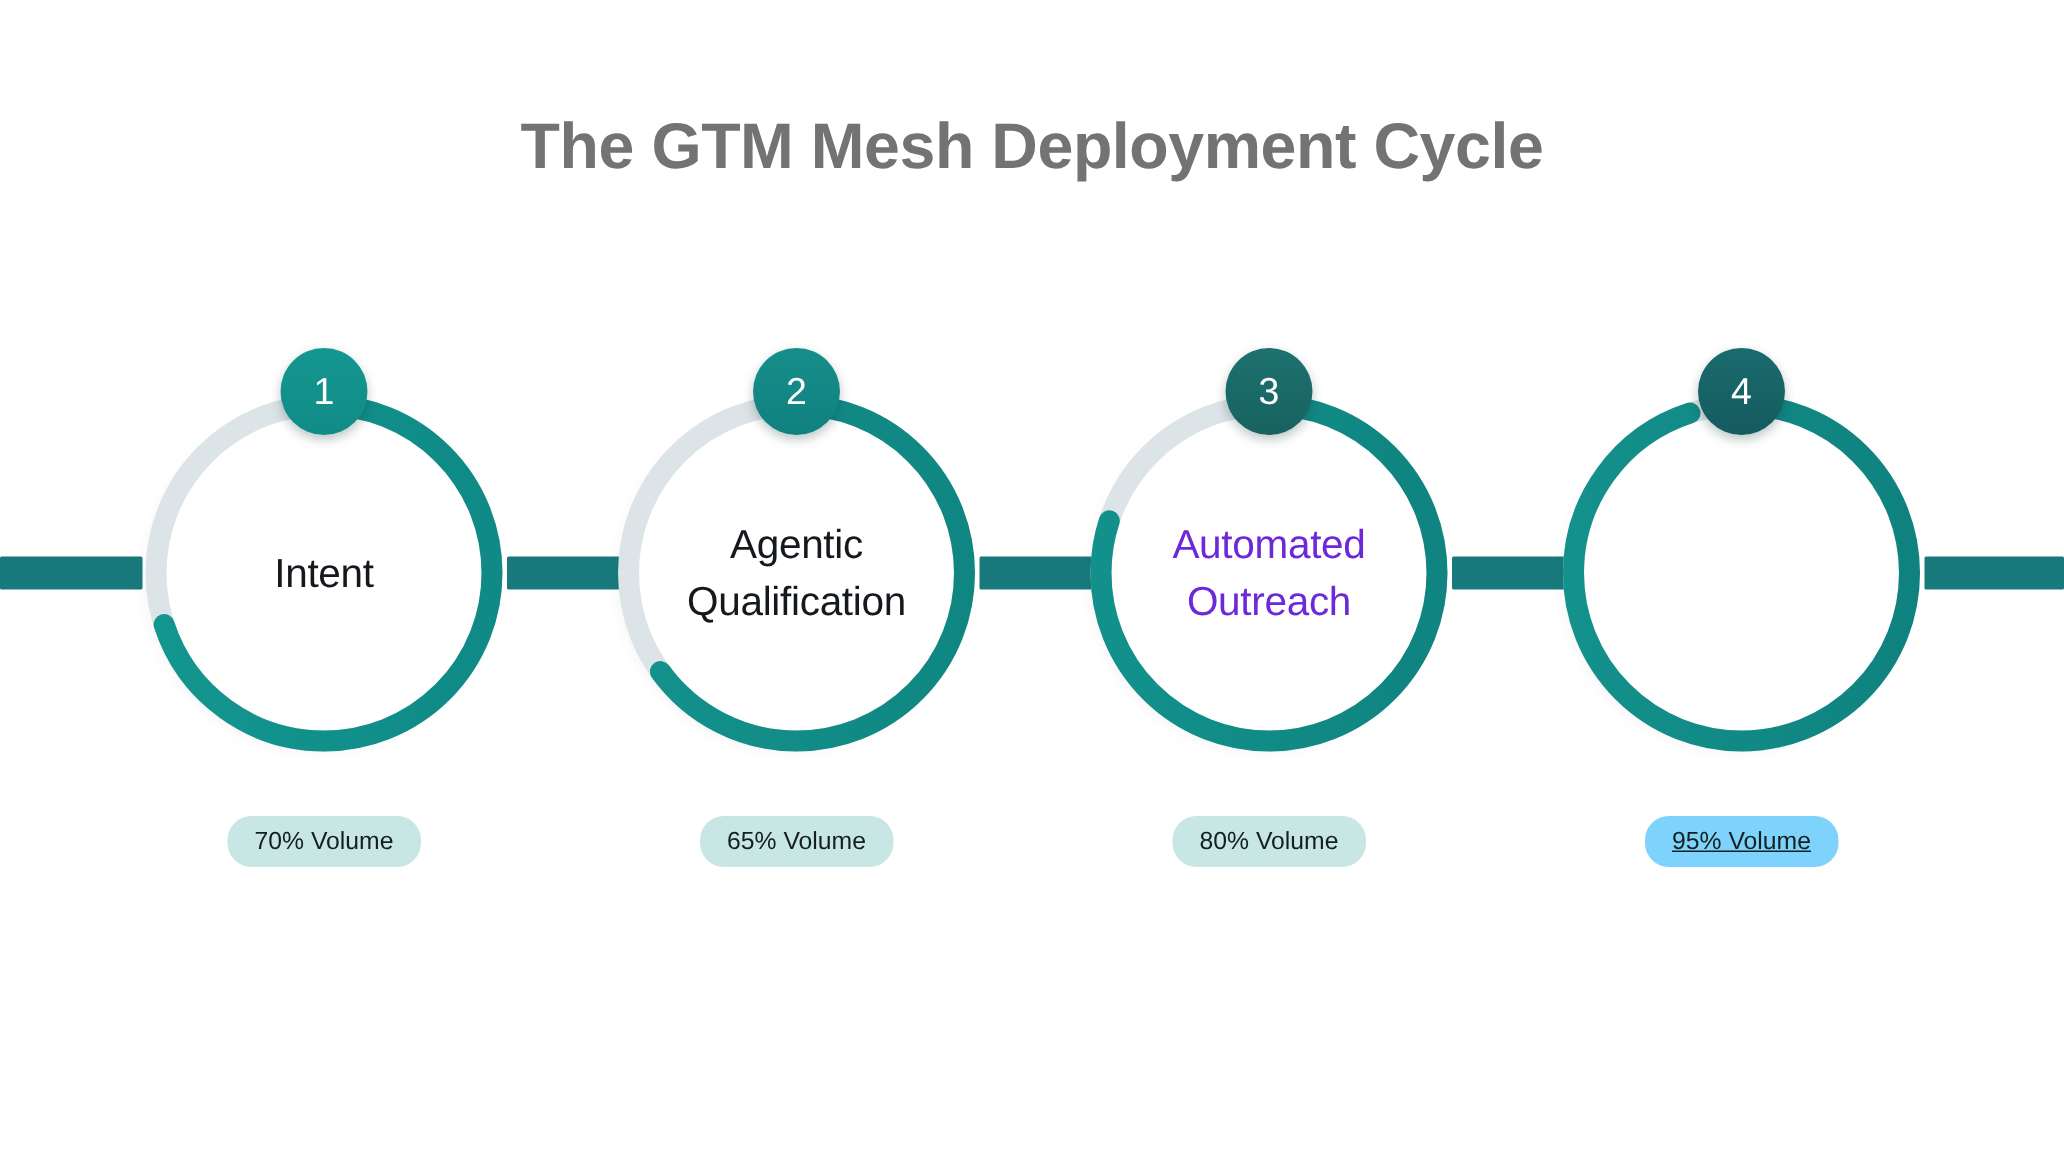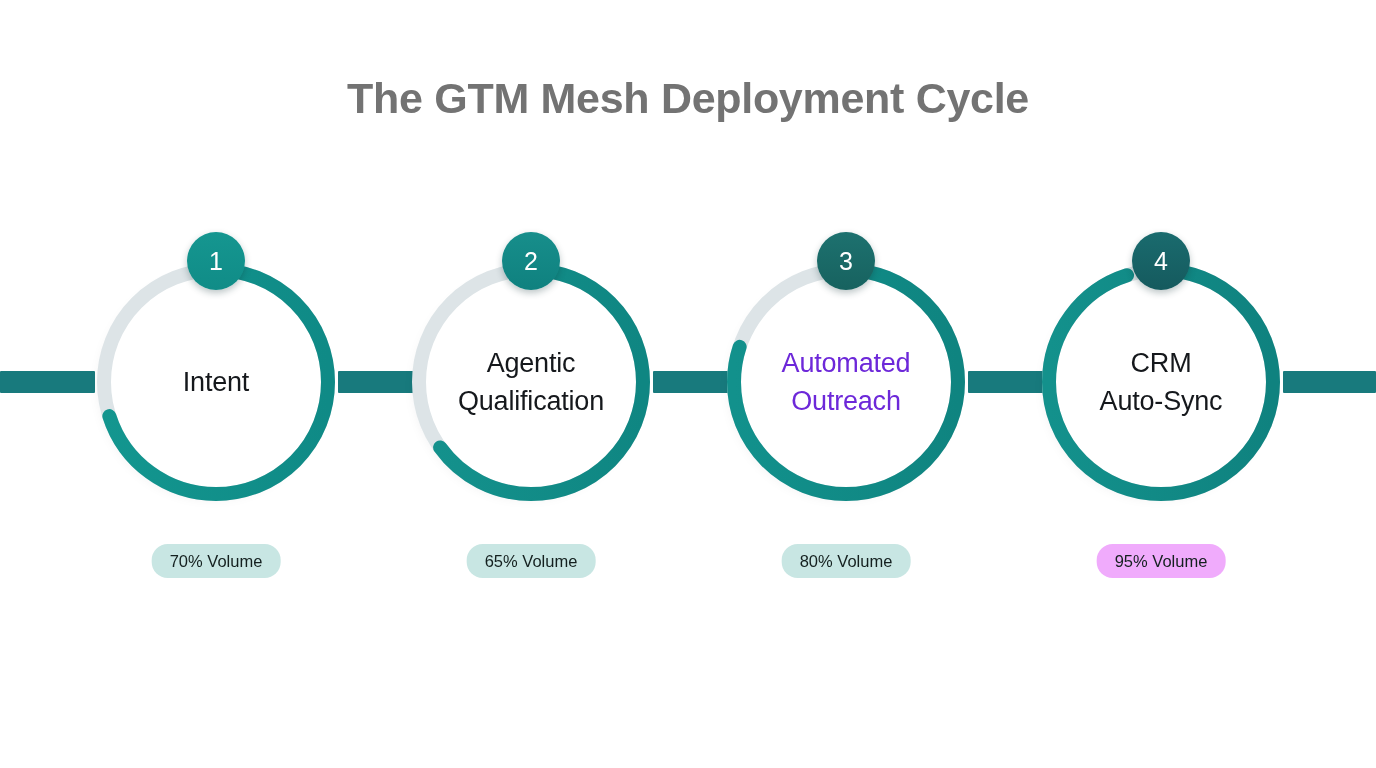--- a/index.html
+++ b/index.html
@@ -210,22 +210,18 @@
             <defs>
               <linearGradient id="g3" x1="0" y1="0" x2="0" y2="1">
                 <stop offset="0%" stop-color="#13918c"></stop>
                 <stop offset="100%" stop-color="#0f827f"></stop>
               </linearGradient>
             </defs>
             <circle cx="126" cy="126" r="112" fill="none" stroke="#dde4e7" stroke-width="14"></circle>
             <circle cx="126" cy="126" r="112" fill="none" stroke="url(#g3)" stroke-width="14" stroke-linecap="round" stroke-dasharray="668.53 35.19" transform="rotate(-90 126 126)"></circle>
           </svg>
         </div>
-        <div class="ring-label" style="color: rgb(21, 24, 28);">
-          <span>CRM</span>
-          <span>Auto-Sync</span>
-        </div>
         <div class="badge" style="background: linear-gradient(rgb(26, 107, 110), rgb(21, 90, 94));">4</div>
-        <div class="pill" style="background: #f0abfc; color: rgb(20, 32, 31);">95% Volume</div>
+        <div class="pill" style="background: #7dd3fc; color: rgb(20, 32, 31); text-decoration: underline;">95% Volume</div>
       </div>
     </div>
 
 </div>
 
 </body></html>

